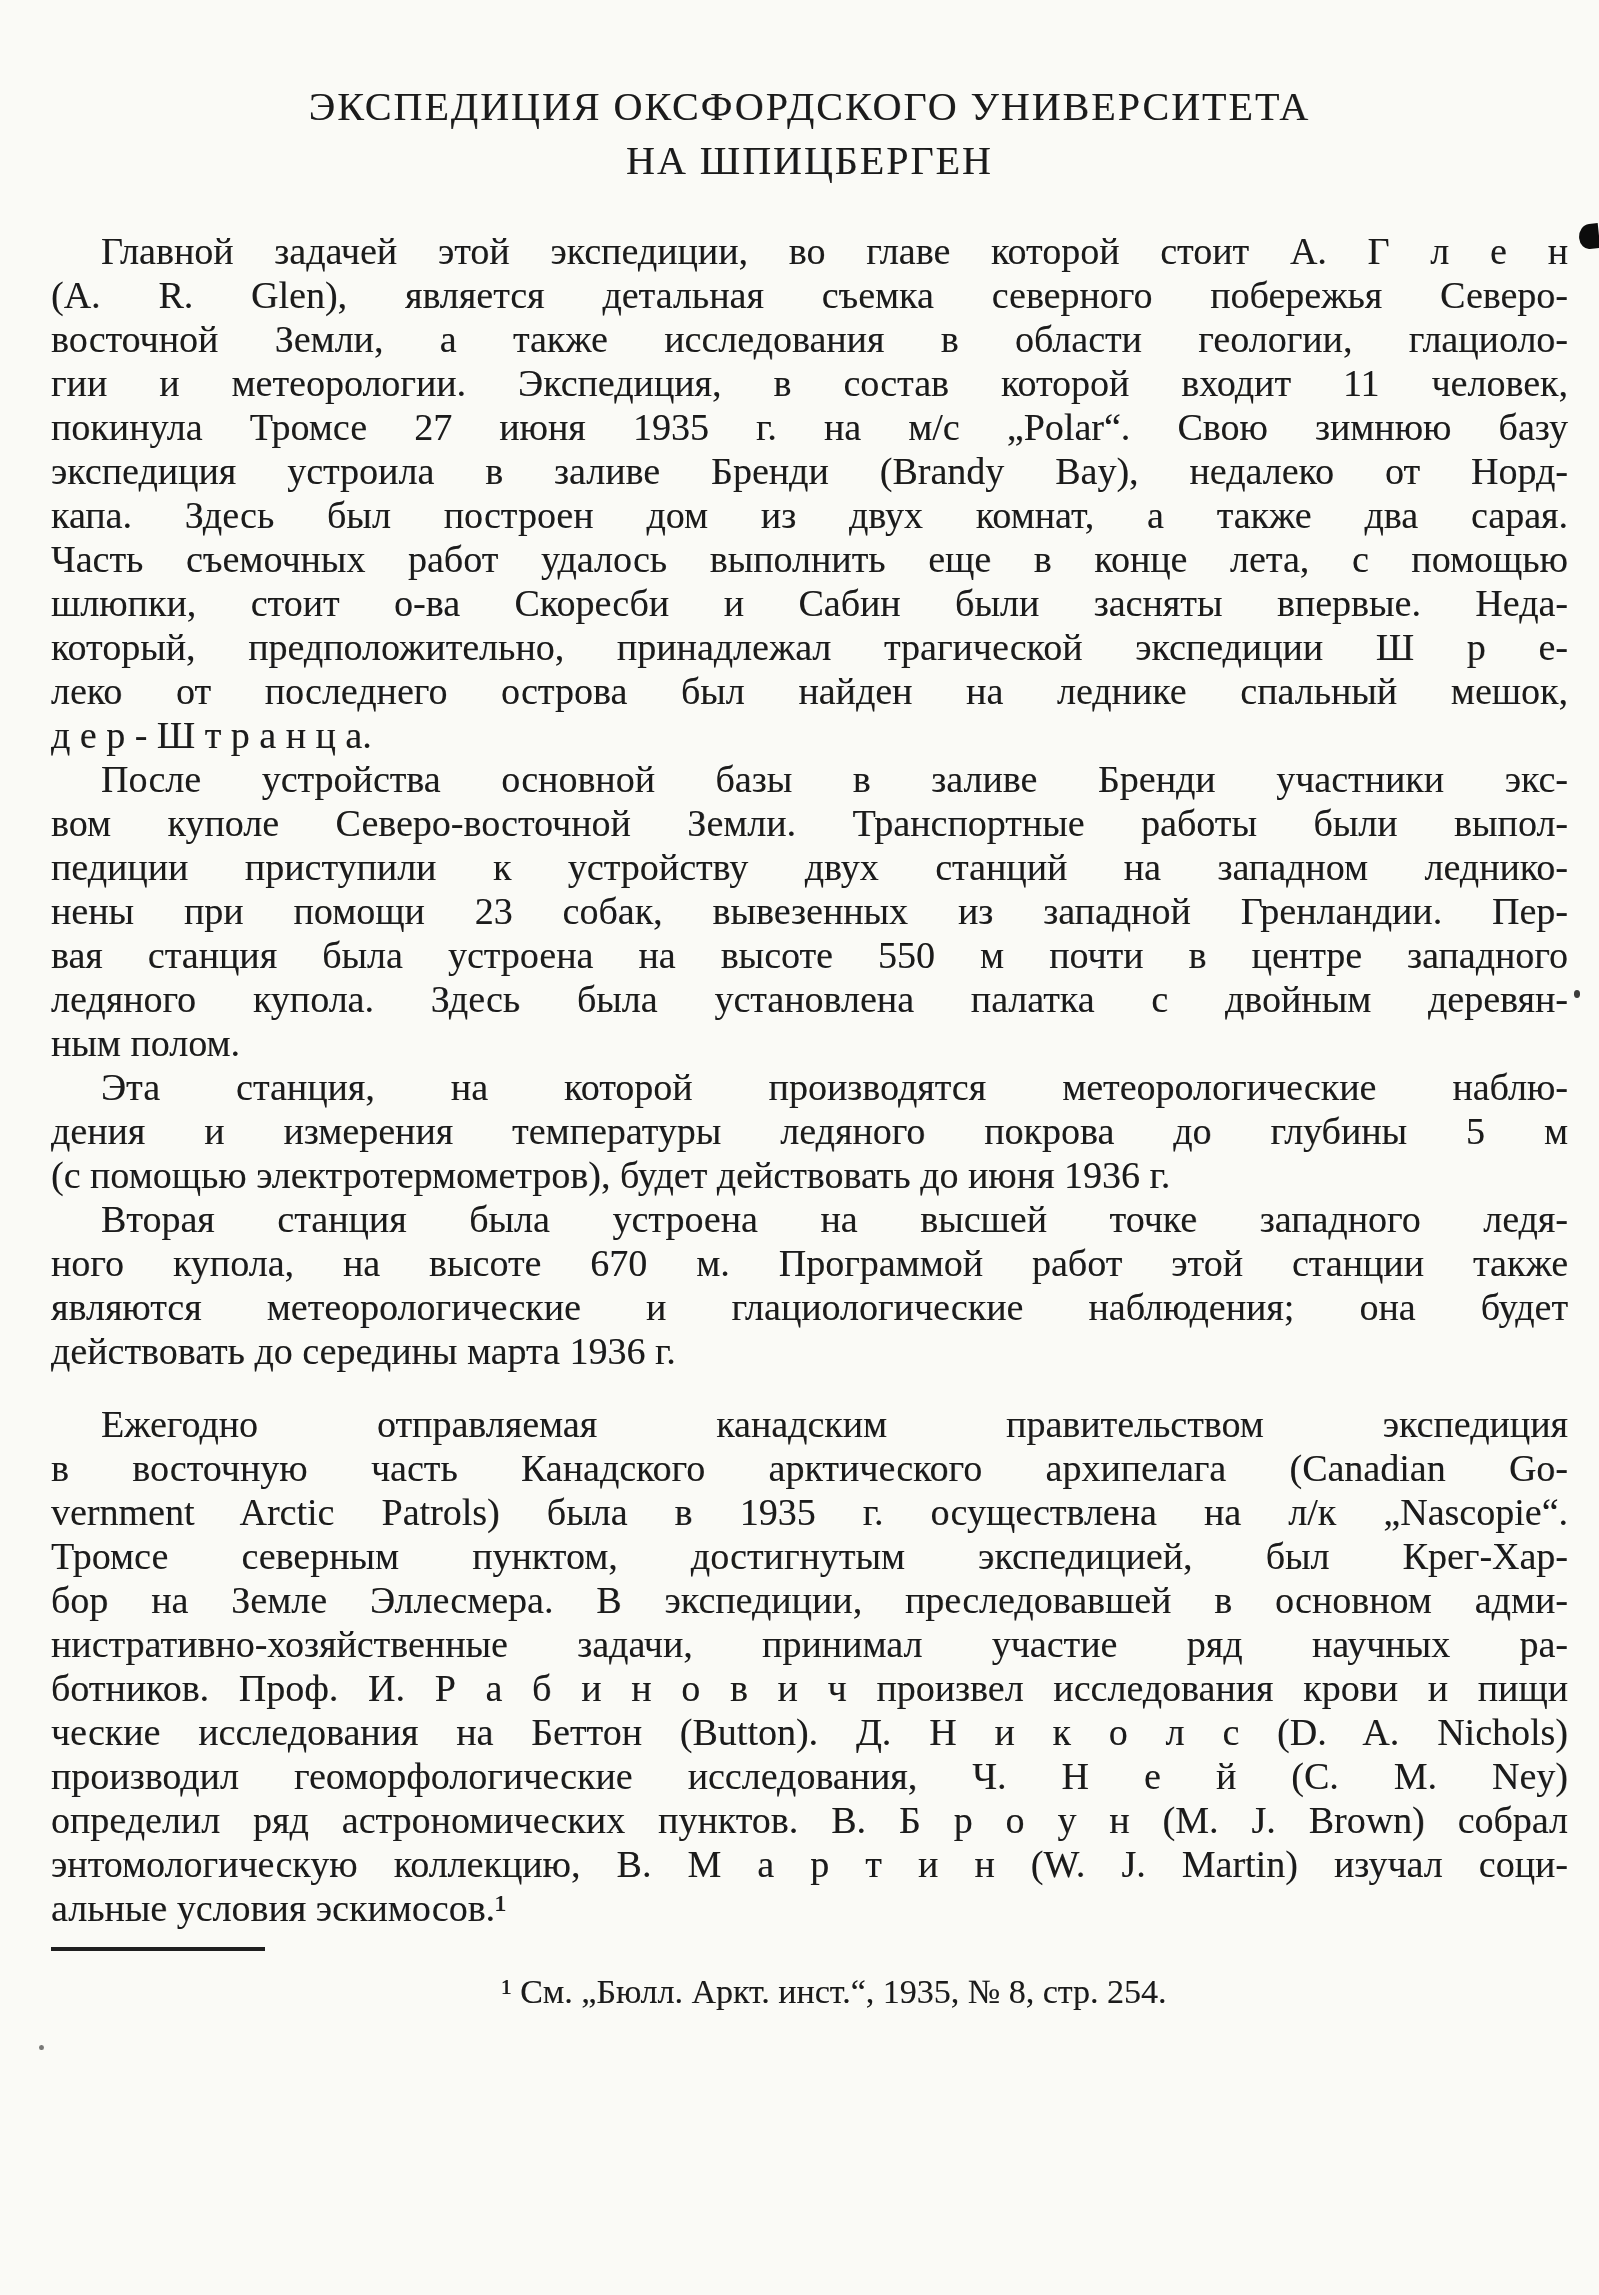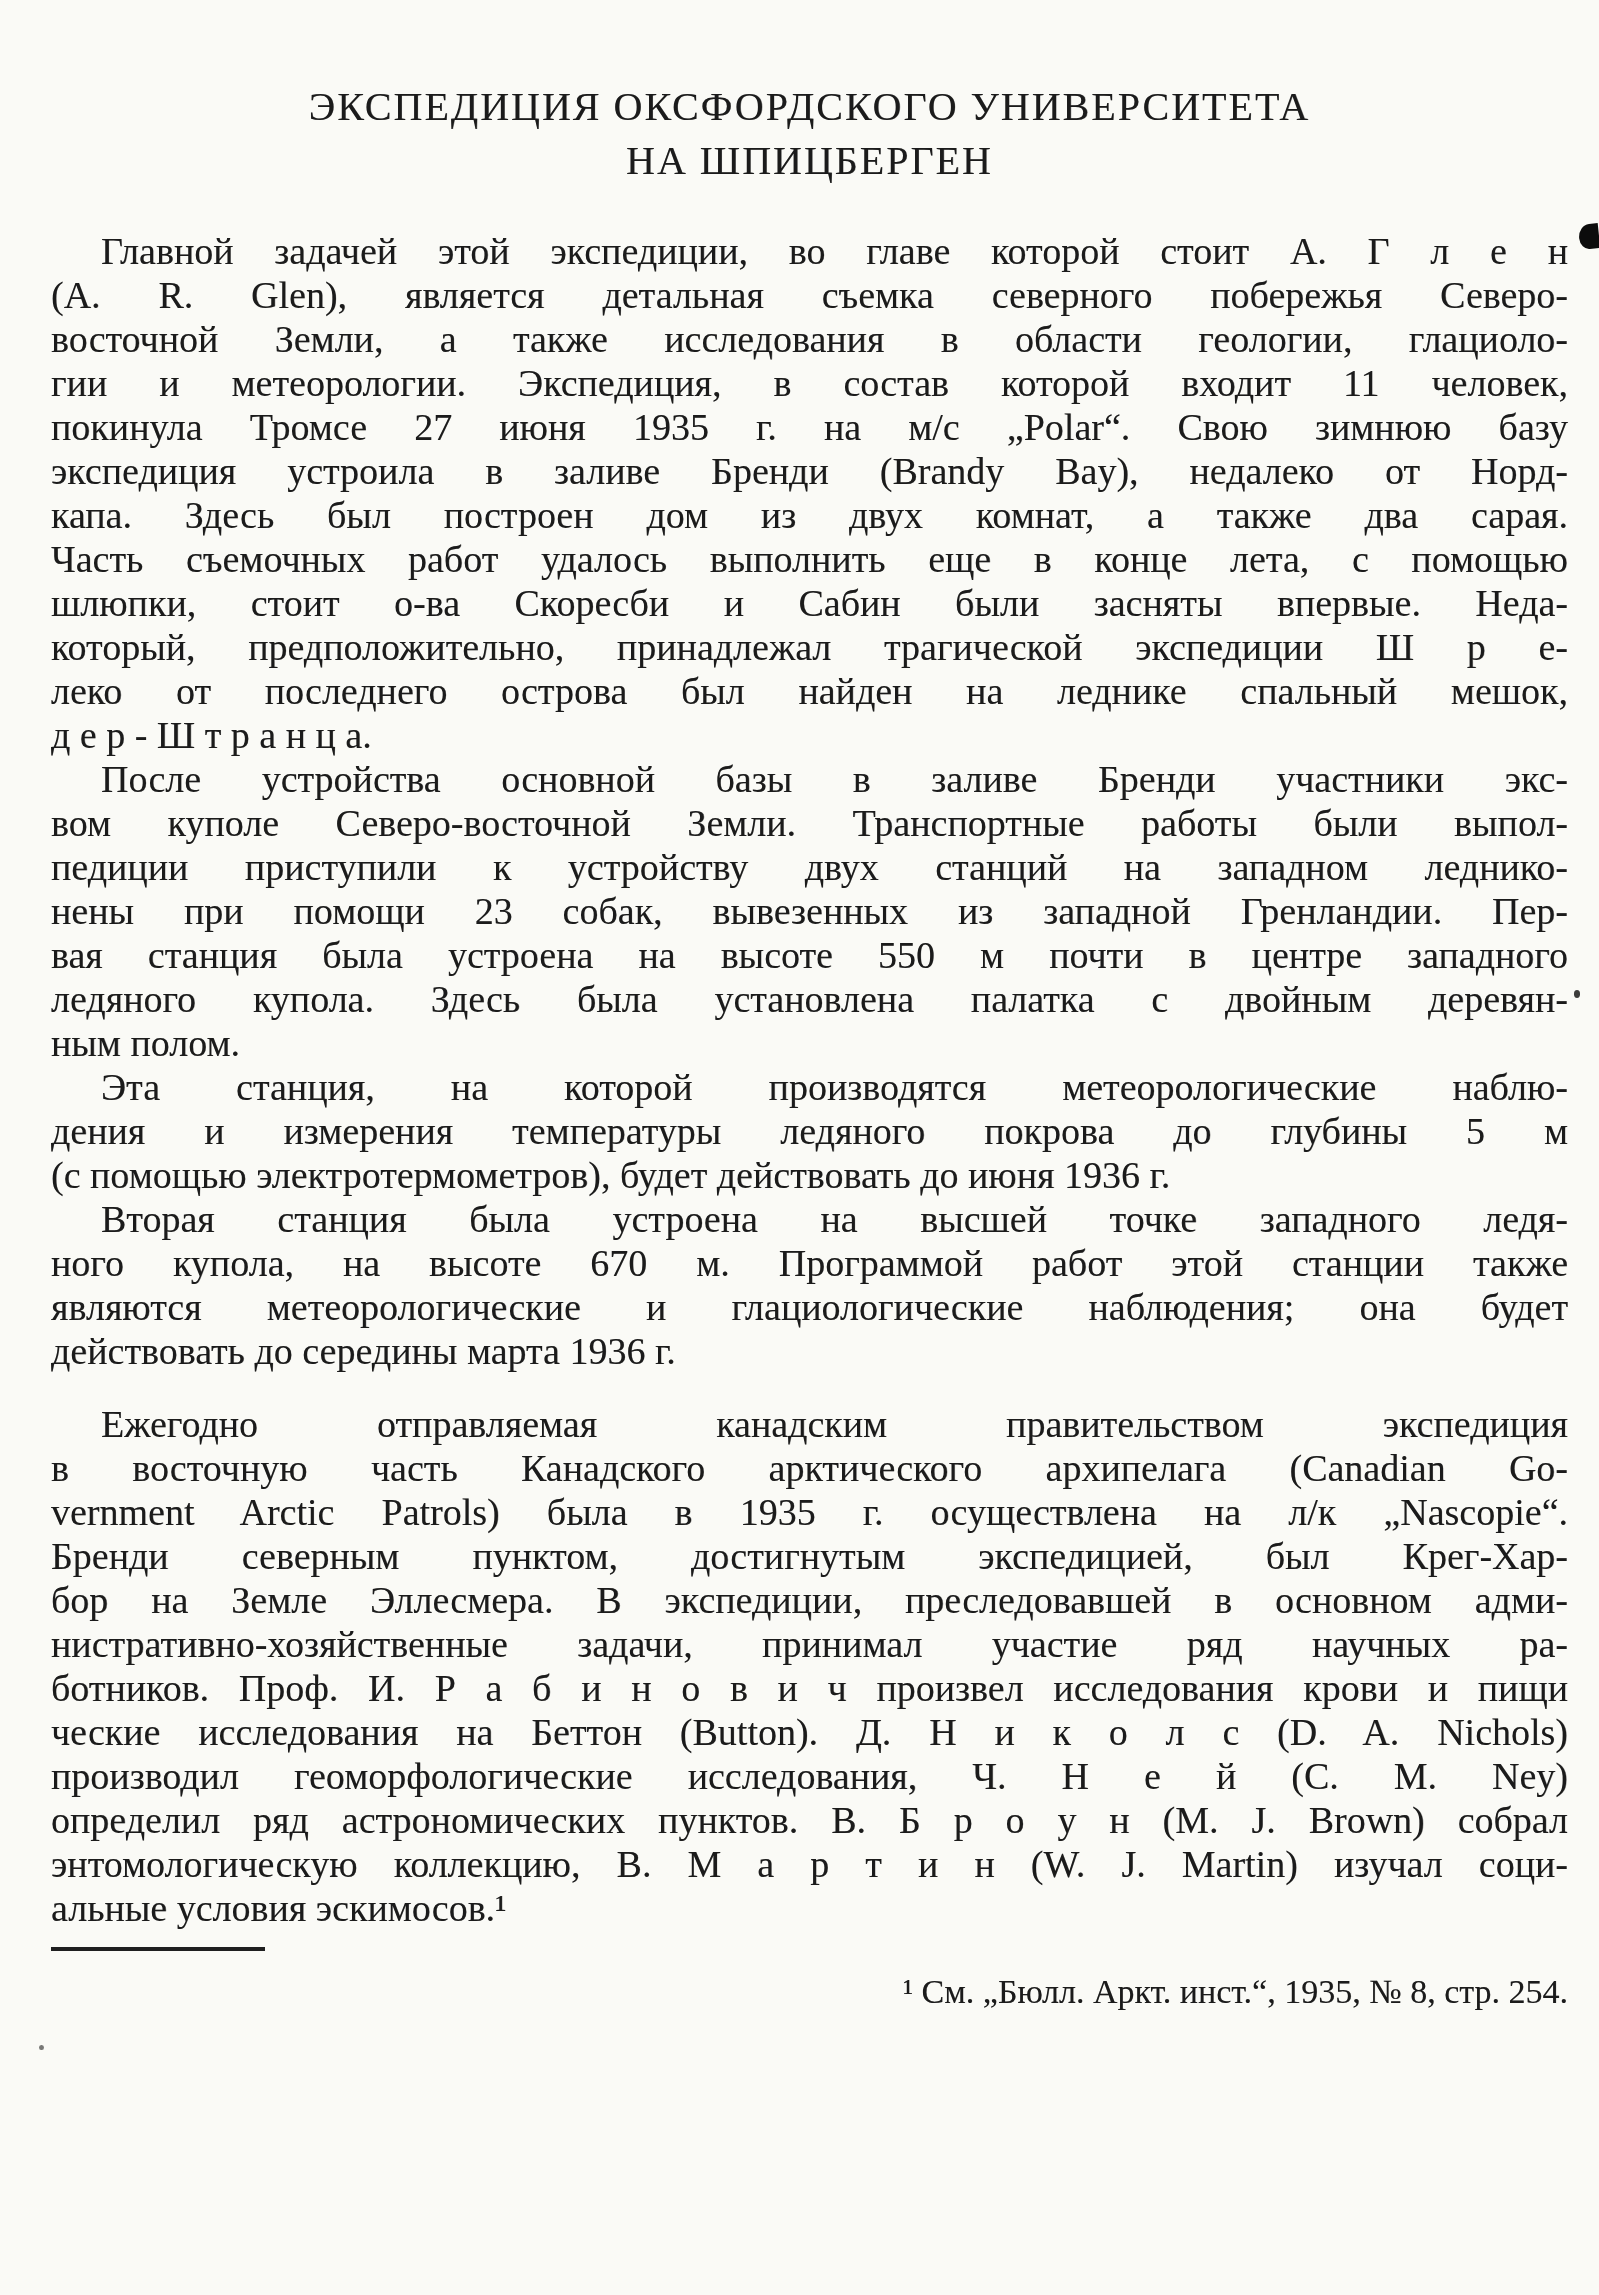--- a/index.html
+++ b/index.html
@@ -46,21 +46,21 @@
     margin-left: 0px;
     width: 214px;
     height: 3.4px;
     background: #1f1f1f;
   }
   .footnote {
     margin-top: 22px;
     padding-left: 49px;
     font-size: 34px;
     line-height: 38px;
-    text-align: right;
+    text-align: center;
     text-shadow: 0.2px 0.2px 0 rgba(25,25,25,0.4);
   }
   .blot {
     position: absolute;
     background: #0c0c0c;
   }
   .blot1 {
     right: 0;
     top: 224px;
     width: 20.4px;
@@ -131,21 +131,21 @@
         <div class="tline lastline">действовать до середины марта 1936 г.</div>
       </div>
   </div>
 
 
   <div class="body b2">
     <div class="para">
         <div class="tline first">Ежегодно отправляемая канадским правительством экспедиция</div>
         <div class="tline">в восточную часть Канадского арктического архипелага (Canadian Go-</div>
         <div class="tline">vernment Arctic Patrols) была в 1935 г. осуществлена на л/к „Nascopie“.</div>
-        <div class="tline">Бренди северным пунктом, достигнутым экспедицией, был Крег-Хар-</div>
+        <div class="tline">Тромсе северным пунктом, достигнутым экспедицией, был Крег-Хар-</div>
         <div class="tline">бор на Земле Эллесмера. В экспедиции, преследовавшей в основном адми-</div>
         <div class="tline">нистративно-хозяйственные задачи, принимал участие ряд научных ра-</div>
         <div class="tline">ботников. Проф. И. Р а б и н о в и ч произвел исследования крови и пищи</div>
         <div class="tline">ческие исследования на Беттон (Button). Д. Н и к о л с (D. A. Nichols)</div>
         <div class="tline">производил геоморфологические исследования, Ч. Н е й (C. M. Ney)</div>
         <div class="tline">определил ряд астрономических пунктов. В. Б р о у н (M. J. Brown) собрал</div>
         <div class="tline">энтомологическую коллекцию, В. М а р т и н (W. J. Martin) изучал соци-</div>
         <div class="tline lastline">альные условия эскимосов.¹</div>
       </div>
   </div>

